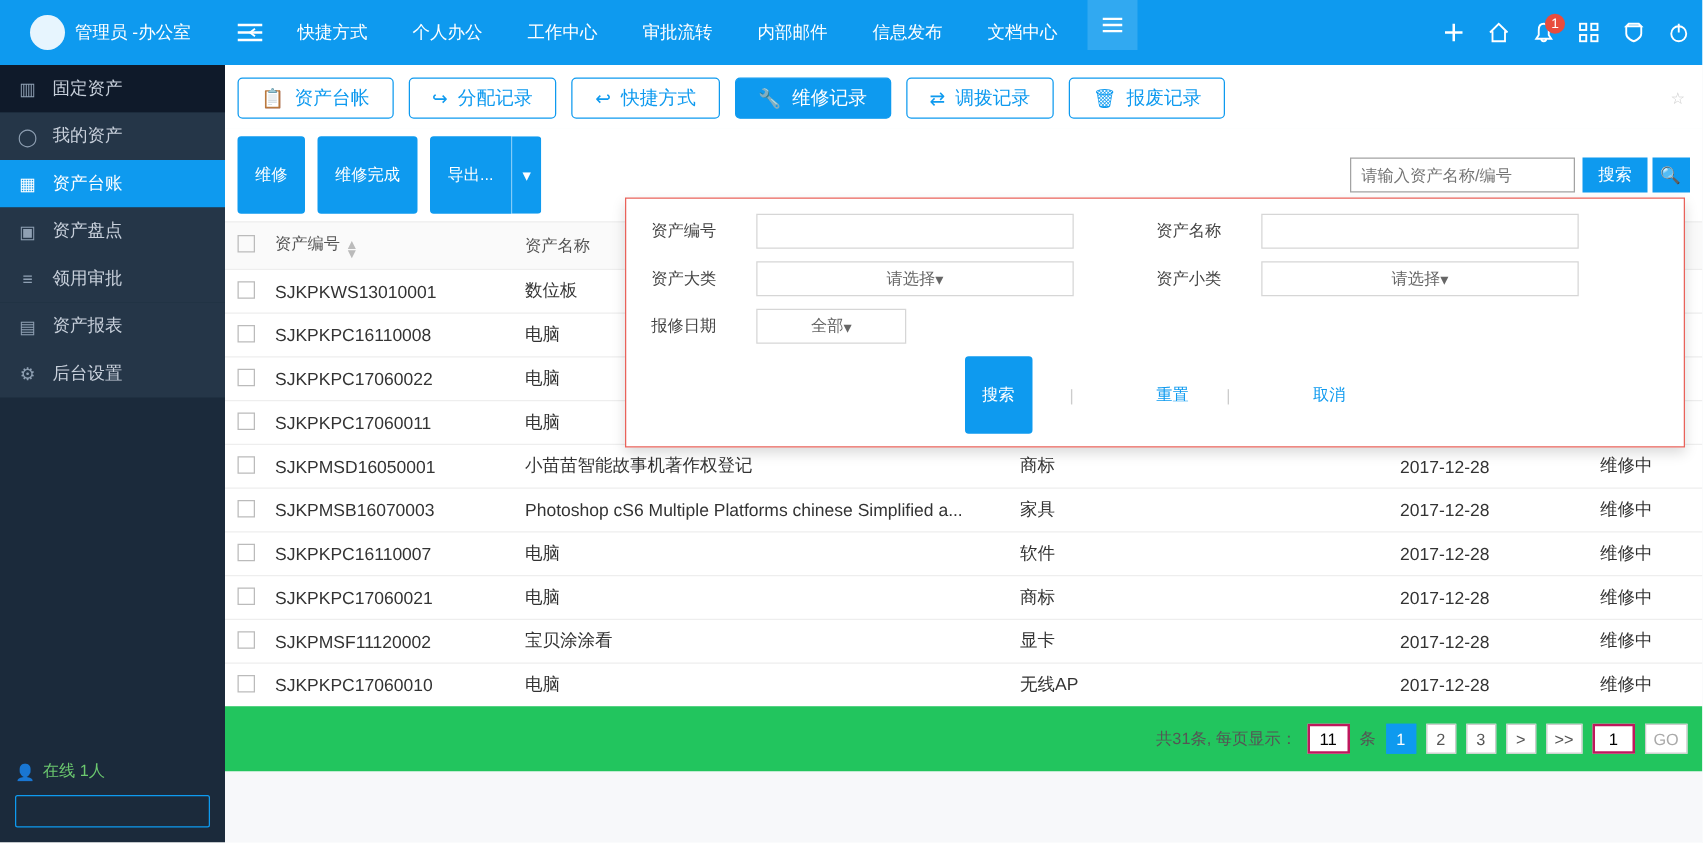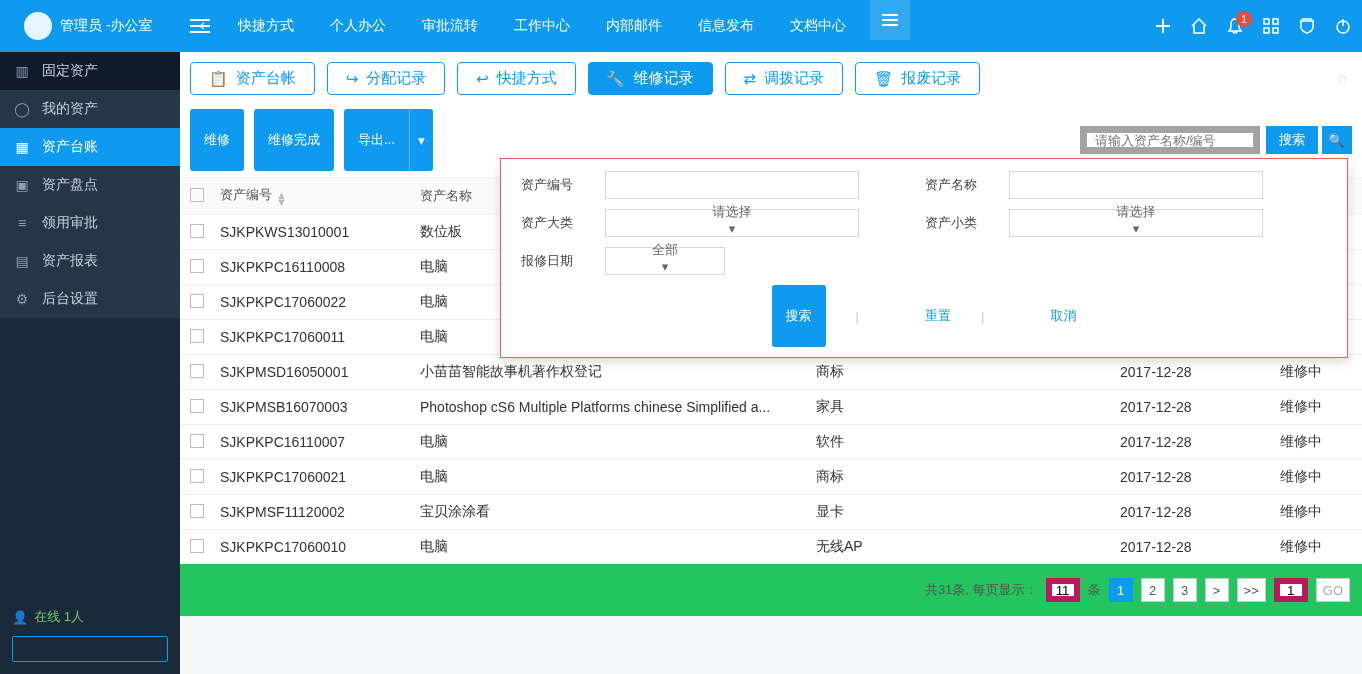--- a/index.html
+++ b/index.html
@@ -35,49 +35,49 @@
 .record-tab { border: 1.5px solid #0e9aef; color: #0e9aef; border-radius: 4px; padding: 6px 18px; display: flex; align-items: center; gap: 8px; cursor: pointer; font-size: 15px; background: #fff; }
 .record-tab.active { background: #0e9aef; color: #fff; }
 .star-right { margin-left: auto; color: #ccc; cursor: pointer; padding-right: 4px; }
 
 .action-row { padding: 6px 10px; display: flex; align-items: center; gap: 10px; background: #fff; }
 .btn { background: #0e9aef; color: #fff; border: none; padding: 22px 14px; border-radius: 3px; cursor: pointer; font-size: 13px; }
 .btn-split { display: flex; }
 .btn-split .btn { border-radius: 3px 0 0 3px; }
 .btn-split .caret { background: #0e9aef; color: #fff; border: none; width: 24px; border-left: 1px solid rgba(255,255,255,0.35); border-radius: 0 3px 3px 0; cursor: pointer; }
 .action-right { margin-left: auto; display: flex; gap: 0; }
-.text-input { border: 7px solid #a3a3a3; height: 28px; padding: 0 8px; width: 180px; font-size: 13px; outline: none; }
+.text-input { border: 1px solid #a3a3a3; height: 28px; padding: 0 8px; width: 180px; font-size: 13px; outline: none; }
 .btn-search { background: #0e9aef; color: #fff; border: none; width: 52px; cursor: pointer; margin-left: 6px; }
 .btn-adv { background: #0e9aef; color: #fff; border: none; width: 30px; cursor: pointer; margin-left: 4px; display: flex; align-items: center; justify-content: center; }
 
 .adv-panel { position: absolute; right: 14px; top: 106px; width: 848px; background: #fff; border: 1px solid #e9625a; padding: 12px 14px 10px; box-shadow: 0 4px 10px rgba(0,0,0,0.15); z-index: 20; }
 .adv-row { display: flex; align-items: center; margin-bottom: 10px; gap: 10px; }
 .adv-label { width: 80px; text-align: left; font-size: 13px; color: #444; padding-left: 6px; }
 .adv-input { border: 1px solid #d6d6d6; height: 28px; width: 254px; padding: 0 8px; font-size: 13px; outline: none; }
-.adv-select { border: 1px solid #d6d6d6; height: 28px; width: 254px; padding: 0 8px; font-size: 13px; display: flex; align-items: center; justify-content: flex-end; cursor: pointer; color: #666; background:#fff;flex-direction:column; }
+.adv-select { border: 1px solid #d6d6d6; height: 28px; width: 254px; padding: 0 8px; font-size: 13px; display: flex; align-items: center; justify-content: center; cursor: pointer; color: #666; background:#fff; }
 .adv-select.sm { width: 120px; }
 .adv-actions { display: flex; justify-content: center; align-items: center; gap: 30px; margin-top: 6px; }
 .adv-actions .link { color: #0e9aef; cursor: pointer; margin-left: 36px; }
 .adv-actions .divider { color: #ccc; }
 
 .table { background:#fff; }
 .table .thead, .table .trow { display: flex; align-items: center; border-top: 1px solid #eee; padding: 8px 10px; }
 .table .thead { color: #555; font-size: 13px; background:#fafafa; }
 .col-chk { width: 30px; }
 .col-id { width: 200px; }
 .col-name { width: 396px; }
 .col-cat { width: 304px; }
 .col-date { width: 160px; }
 .col-status { width: 70px; }
 .sort-ic { color: #bbb; font-size: 11px; display:inline-flex; flex-direction:column; line-height:7px; margin-left:4px;}
 .trow { font-size: 14px; color: #333; }
 .chk { width: 14px; height: 14px; border: 1px solid #bbb; display:inline-block; }
 
 .pager { display: flex; justify-content: flex-end; align-items: center; gap: 8px; padding: 14px 12px; background:#22c55e; font-size: 13px; color:#555;}
-.pg-input { width: 34px; height: 24px; border:6px solid #be185d; text-align:center; }
+.pg-input { width: 34px; height: 24px; border:2px solid #be185d; text-align:center; }
 .pg-btn { min-width:24px; height:24px; border:1px solid #ccc; background:#fff; display:flex; align-items:center; justify-content:center; cursor:pointer; padding:0 6px;}
 .pg-btn.active { background:#0e9aef; color:#fff; border-color:#0e9aef; }
 .pg-btn.go { color:#aaa; }
 
 svg { display:block; }
 .ellipsis { white-space: nowrap; overflow:hidden; text-overflow: ellipsis; }
 </style>
 </head>
 <body>
 
@@ -90,22 +90,22 @@
     <svg width="20" height="16" viewBox="0 0 20 16" fill="none" stroke="#fff" stroke-width="2">
         <line x1="0" y1="2" x2="20" y2="2"></line>
         <line x1="0" y1="8" x2="20" y2="8"></line>
         <line x1="0" y1="14" x2="20" y2="14"></line>
         <polyline points="14,5 10,8 14,11" stroke-width="1.5"></polyline>
       </svg>
   </div>
   <div class="top-nav">
     <div class="top-nav-item">快捷方式</div>
     <div class="top-nav-item">个人办公</div>
+    <div class="top-nav-item">工作中心</div>
     <div class="top-nav-item">审批流转</div>
-    <div class="top-nav-item">工作中心</div>
     <div class="top-nav-item">内部邮件</div>
     <div class="top-nav-item">信息发布</div>
     <div class="top-nav-item">文档中心</div>
     <div class="hamburger">
       <svg width="16" height="12" viewBox="0 0 16 12" fill="none" stroke="#fff" stroke-width="2">
           <line x1="0" y1="1" x2="16" y2="1"></line>
           <line x1="0" y1="6" x2="16" y2="6"></line>
           <line x1="0" y1="11" x2="16" y2="11"></line>
         </svg>
     </div>

